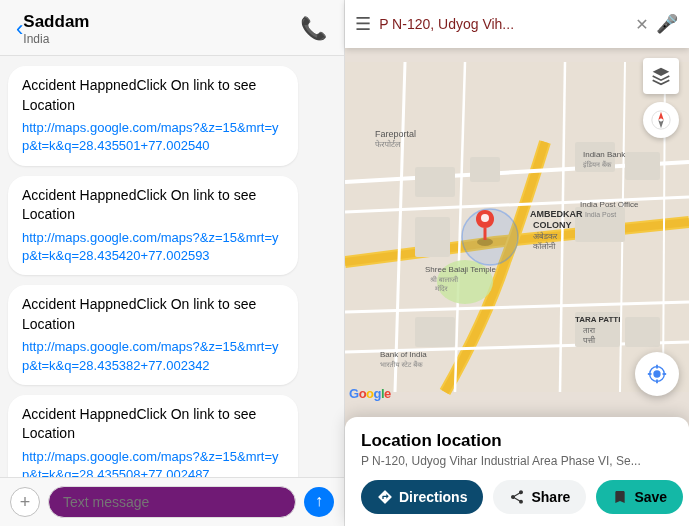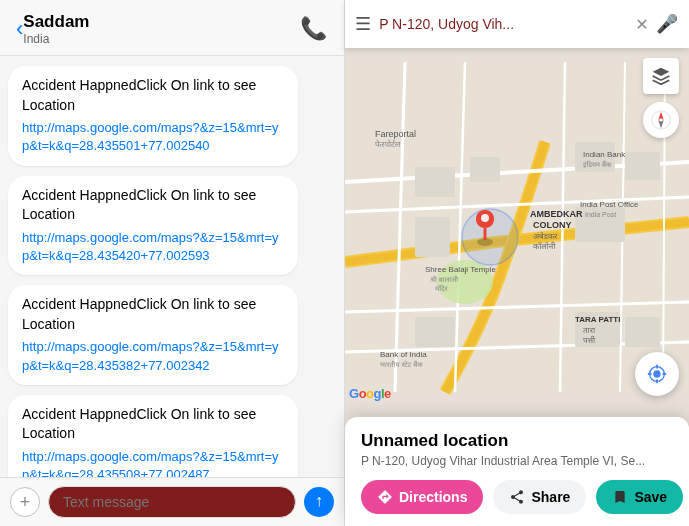--- a/index.html
+++ b/index.html
@@ -115,21 +115,21 @@
       flex-shrink: 0;
     }
 
     .chat-input {
       flex: 1;
       border: 1px solid #ddd;
       border-radius: 20px;
       padding: 7px 14px;
       font-size: 14px;
       color: #999;
-      background: #7f1d1d;
+      background: #701a75;
       outline: none;
     }
 
     .chat-send-btn {
       width: 30px;
       height: 30px;
       border-radius: 50%;
       background: #007aff;
       border: none;
       display: flex;
@@ -298,21 +298,21 @@
       gap: 6px;
       padding: 9px 16px;
       border-radius: 22px;
       border: none;
       font-size: 14px;
       font-weight: 600;
       cursor: pointer;
     }
 
     .btn-directions {
-      background: #ec4899;
+      background: #0c4a6e;
       color: #fff;
     }
 
     .btn-share {
       background: #f1f3f4;
       color: #000;
     }
 
     .btn-save {
       background: #14b8a6;
@@ -482,22 +482,22 @@
         <line x1="18" y1="12" x2="22" y2="12" stroke="#4285F4" stroke-width="2"></line>
       </svg>
     </div>
   </div>
 
   <div class="google-logo">
     <span class="g">G</span><span class="o1">o</span><span class="o2">o</span><span class="g2">g</span><span class="l">l</span><span class="e">e</span>
   </div>
 
   <div class="map-bottom-card">
-    <div class="location-title">Unnamed location</div>
-    <div class="location-subtitle">P N-120, Udyog Vihar Industrial Area Temple VI, Se...</div>
+    <div class="location-title">Location location</div>
+    <div class="location-subtitle">P N-120, Udyog Vihar Industrial Area Phase VI, Se...</div>
     <div class="map-actions">
       <button class="map-action-btn btn-directions">
         <svg width="16" height="16" viewBox="0 0 24 24" fill="white">
           <path d="M21.71 11.29l-9-9a1 1 0 00-1.42 0l-9 9a1 1 0 000 1.42l9 9a1 1 0 001.42 0l9-9a1 1 0 000-1.42zM14 14.5V12h-4v3H8v-4a1 1 0 011-1h5V7.5l3.5 3.5-3.5 3.5z"></path>
         </svg>
         <span>Directions</span>
       </button>
       <button class="map-action-btn btn-share">
         <svg width="16" height="16" viewBox="0 0 24 24" fill="#333">
           <path d="M18 16.08c-.76 0-1.44.3-1.96.77L8.91 12.7c.05-.23.09-.46.09-.7s-.04-.47-.09-.7l7.05-4.11c.54.5 1.25.81 2.04.81 1.66 0 3-1.34 3-3s-1.34-3-3-3-3 1.34-3 3c0 .24.04.47.09.7L8.04 9.81C7.5 9.31 6.79 9 6 9c-1.66 0-3 1.34-3 3s1.34 3 3 3c.79 0 1.5-.31 2.04-.81l7.12 4.16c-.05.21-.08.43-.08.65 0 1.61 1.31 2.92 2.92 2.92s2.92-1.31 2.92-2.92-1.31-2.92-2.92-2.92z"></path>

